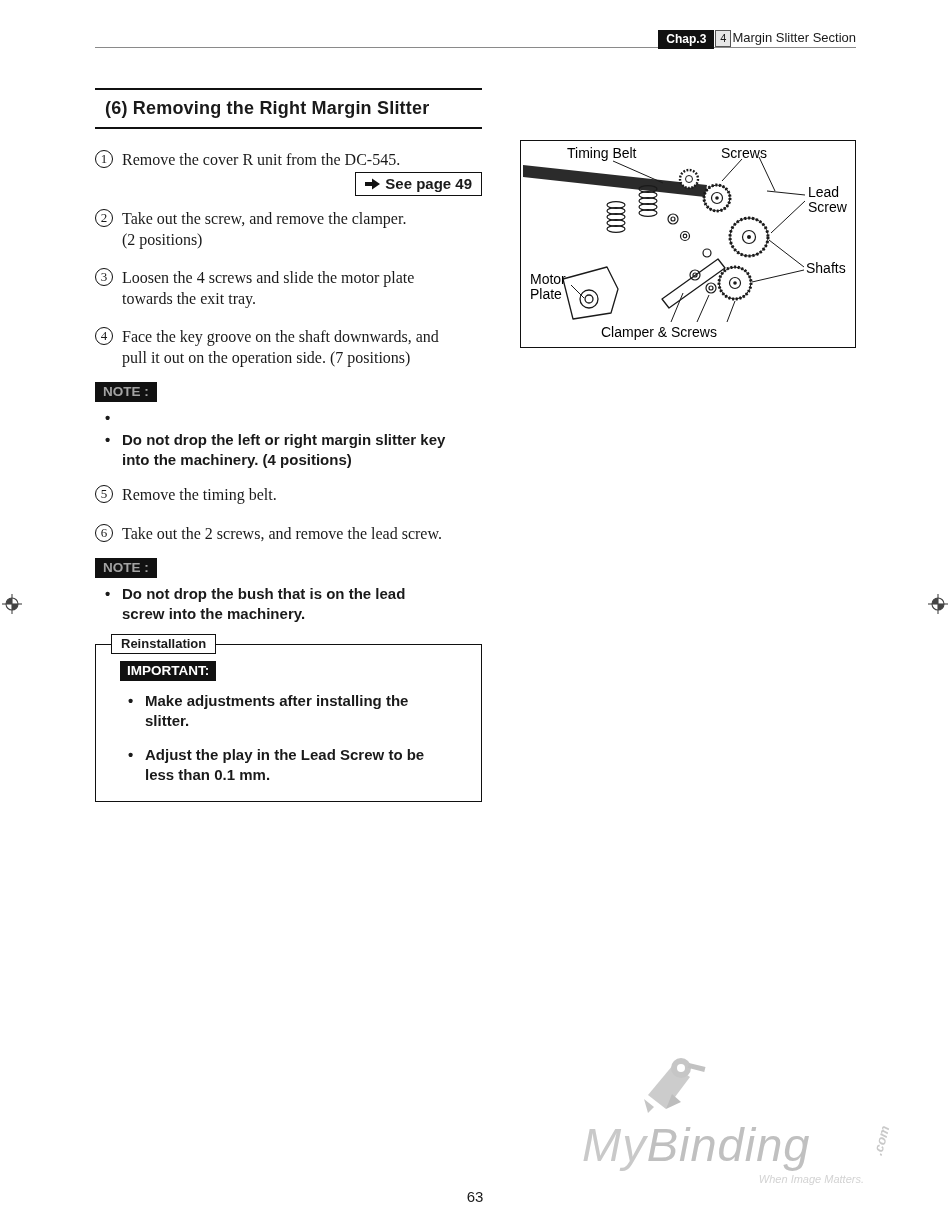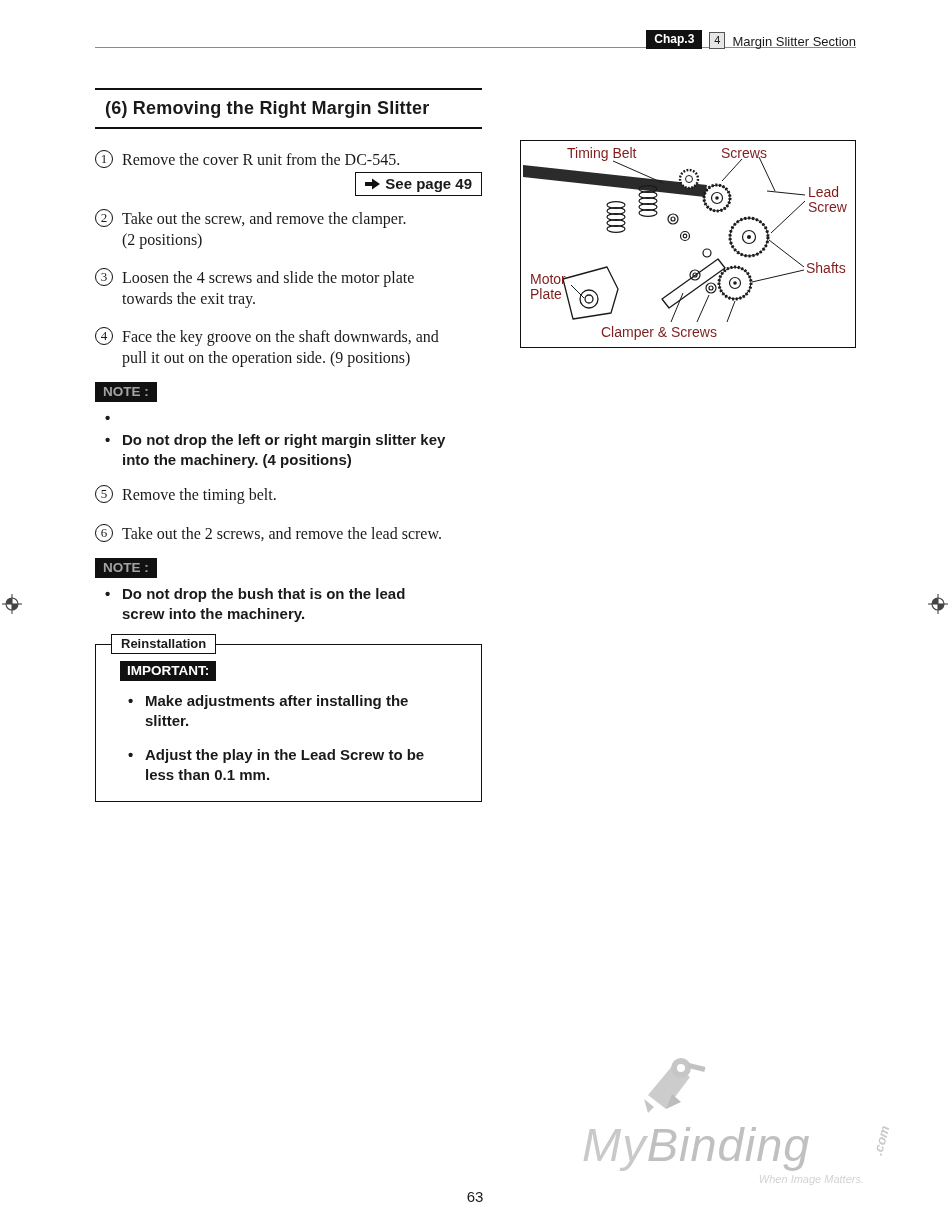--- a/index.html
+++ b/index.html
@@ -3,21 +3,21 @@
 <meta charset="utf-8">
 <style>
   * { margin:0; padding:0; box-sizing:border-box; }
   html,body { background:#ffffff; }
   .page { position:relative; width:950px; height:1219px; background:#ffffff;
           font-family:"Liberation Sans",sans-serif; color:#1a1a1a; overflow:hidden; }
   .preline { white-space:pre-line; }
 
   
   .header-rule { position:absolute; left:95px; right:94px; top:47px; border-top:1px solid #8a8a8a; }
-  .header-right { position:absolute; top:30px; right:94px; display:flex; align-items:flex-end; gap:7px; }
+  .header-right { position:absolute; top:30px; right:94px; display:flex; align-items:flex-start; gap:1px; }
   .chap-badge { background:#111; color:#fff; font-weight:bold; font-size:12px; padding:2px 8px 3px; }
   .sec-box { border:1px solid #555; background:#e6e6e6; font-size:11px; line-height:1; padding:2px 4px; }
   .sec-title { font-size:13px; }
 
   
   .left-col { position:absolute; left:95px; top:88px; width:387px; }
   .doc-title { border-top:2px solid #111; border-bottom:2px solid #111; padding:8px 0 8px 10px;
                font-size:18px; font-weight:bold; letter-spacing:.2px; }
 
   .step { display:flex; gap:9px; font-family:"Liberation Serif",serif; font-size:16px; line-height:21px; }
@@ -44,21 +44,21 @@
   .important-badge { display:inline-block; background:#111; color:#fff; font-weight:bold;
                      font-size:13.5px; padding:2px 7px 3px; }
   .reinstall .bullet-item { padding-left:8px; margin-top:0; }
   .reinstall .b1 { margin-top:10px; }
   .reinstall .b2 { margin-top:14px; }
   .reinstall .seepage-row { margin-top:8px; margin-right:2px; }
 
   
   .figure { position:absolute; left:520px; top:140px; width:336px; height:208px; border:1.6px solid #111; background:#fff; }
   .figure svg.diagram { position:absolute; left:0; top:0; }
-  .fig-label { position:absolute; font-size:14px; line-height:15px; color:#7f1d1d; background:transparent; }
+  .fig-label { position:absolute; font-size:14px; line-height:15px; color:#000000; background:transparent; }
   .lbl-timing { left:46px; top:5px; }
   .lbl-screws { left:200px; top:5px; }
   .lbl-lead   { left:287px; top:44px; }
   .lbl-shafts { left:285px; top:120px; }
   .lbl-motor  { left:9px;  top:131px; }
   .lbl-clamper{ left:80px; top:184px; }
 
   
   .regmark { position:absolute; top:594px; width:20px; height:20px; }
   .regmark.left { left:2px; } .regmark.right { right:2px; }
@@ -115,21 +115,21 @@
 
     <div class="step mt17">
       <span class="circ">3</span>
       <span class="preline">Loosen the 4 screws and slide the motor plate
 towards the exit tray.</span>
     </div>
 
     <div class="step mt17">
       <span class="circ">4</span>
       <span class="preline">Face the key groove on the shaft downwards, and
-pull it out on the operation side. (9 positions)</span>
+pull it out on the operation side. (7 positions)</span>
     </div>
 
     <div class="note-badge">NOTE :</div>
     <div class="note-items">
       <div class="bullet-item">
         <span class="bullet">•</span>
       </div>
       <div class="bullet-item">
         <span class="bullet">•</span>
         <span class="preline">Do not drop the left or right margin slitter key

